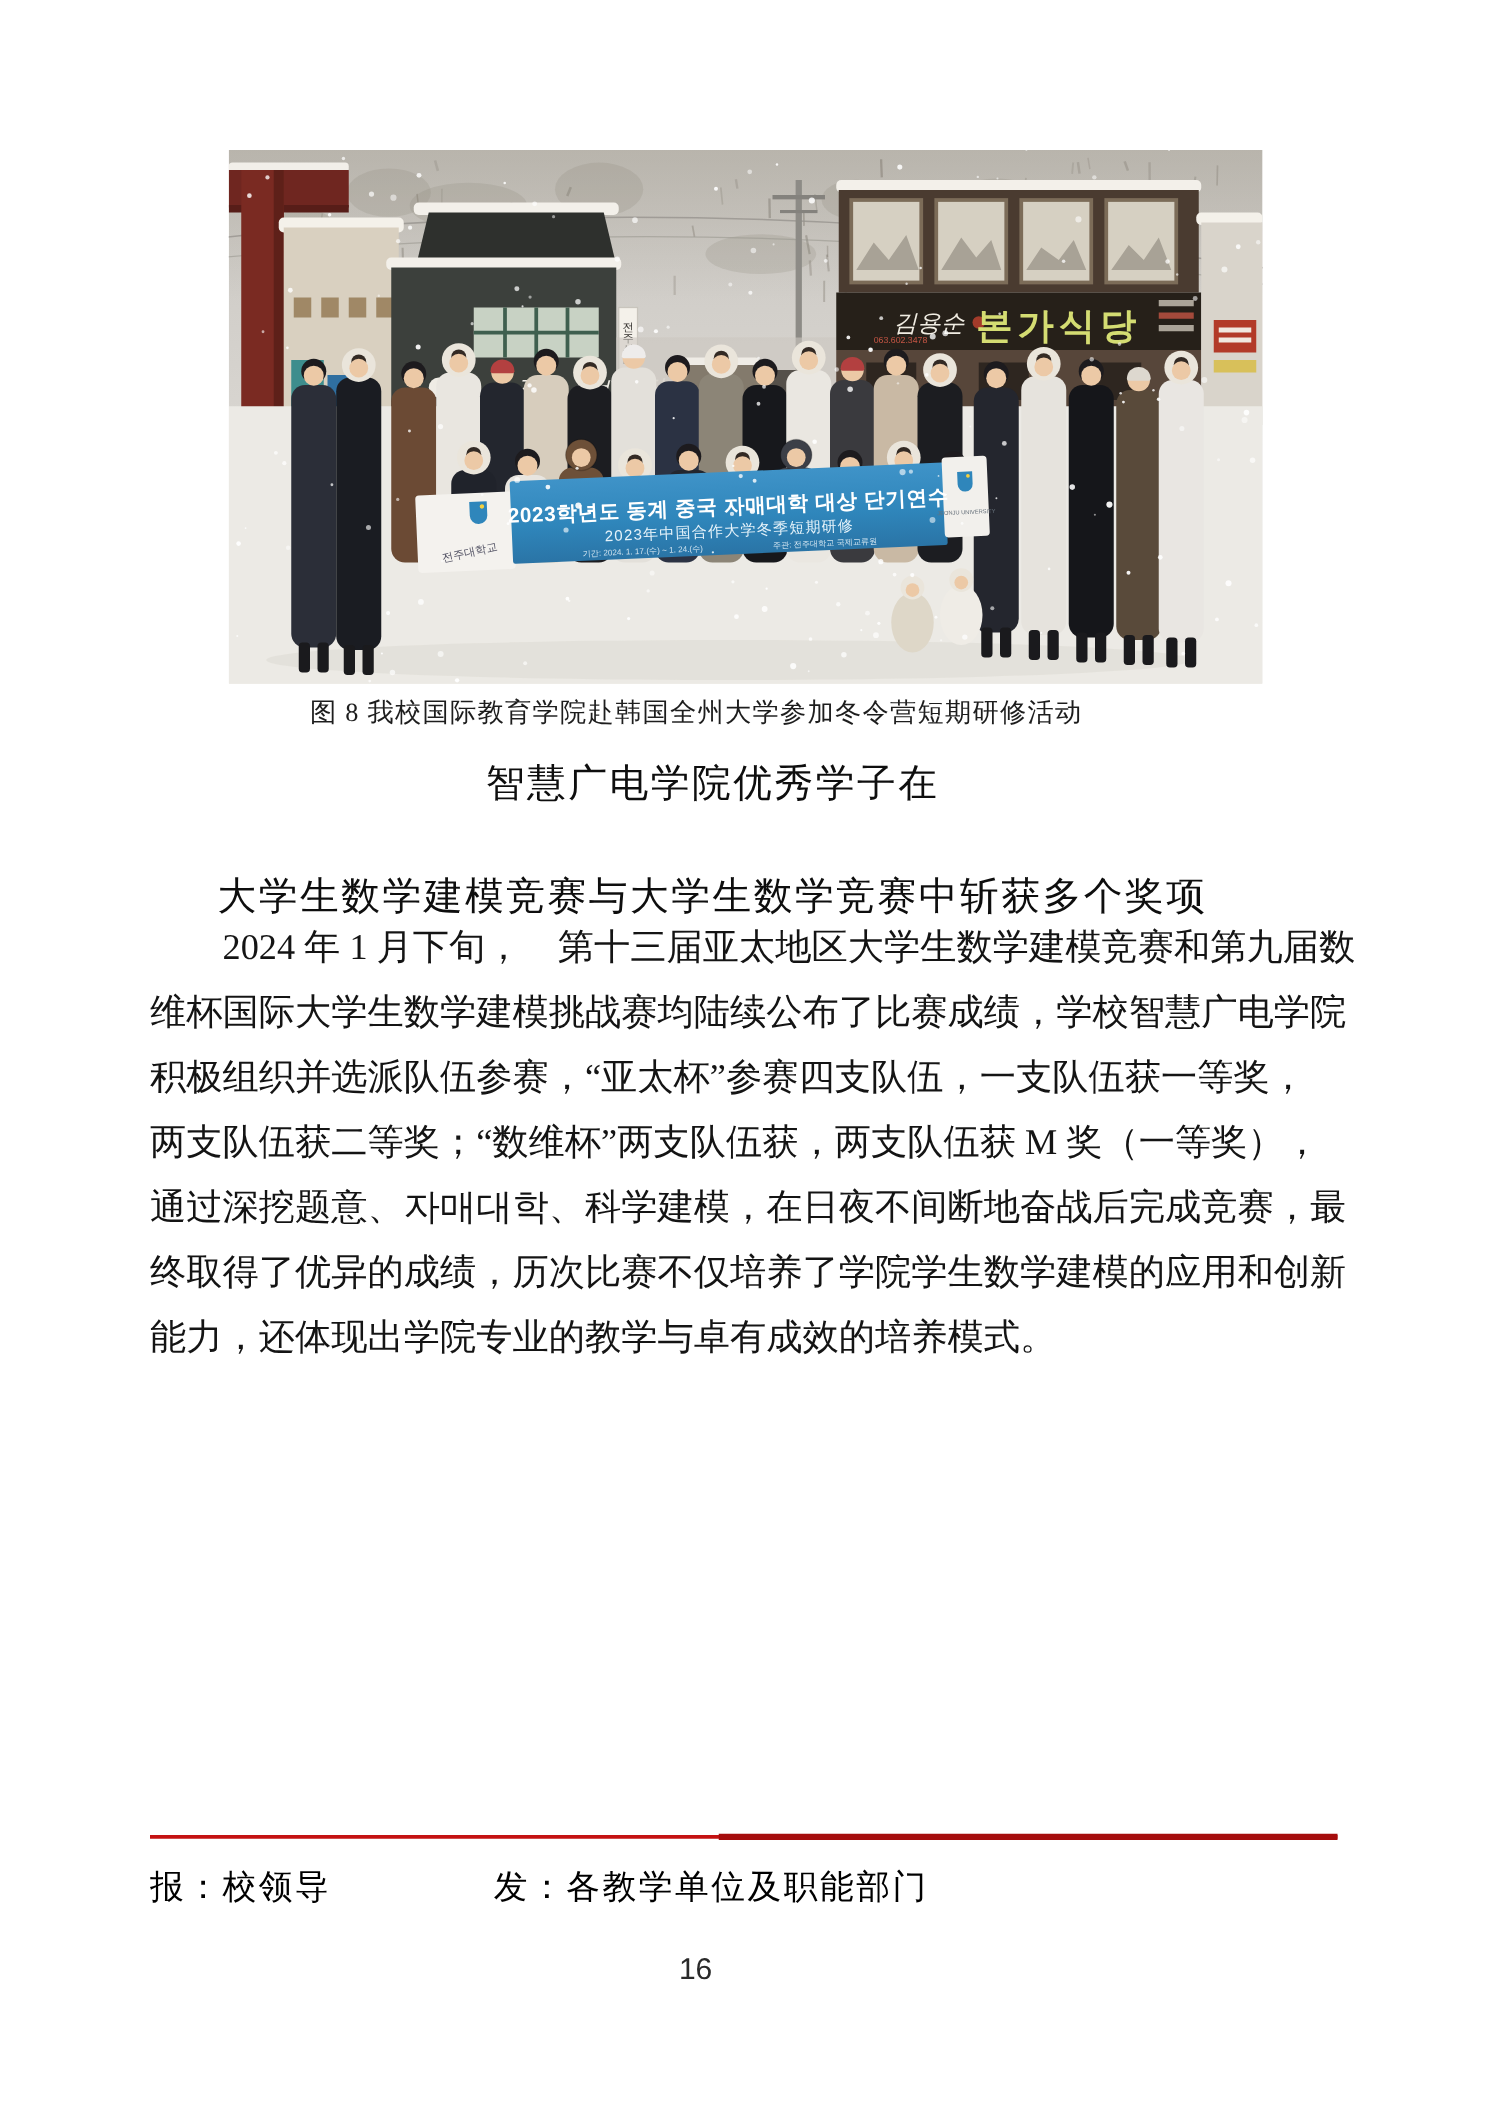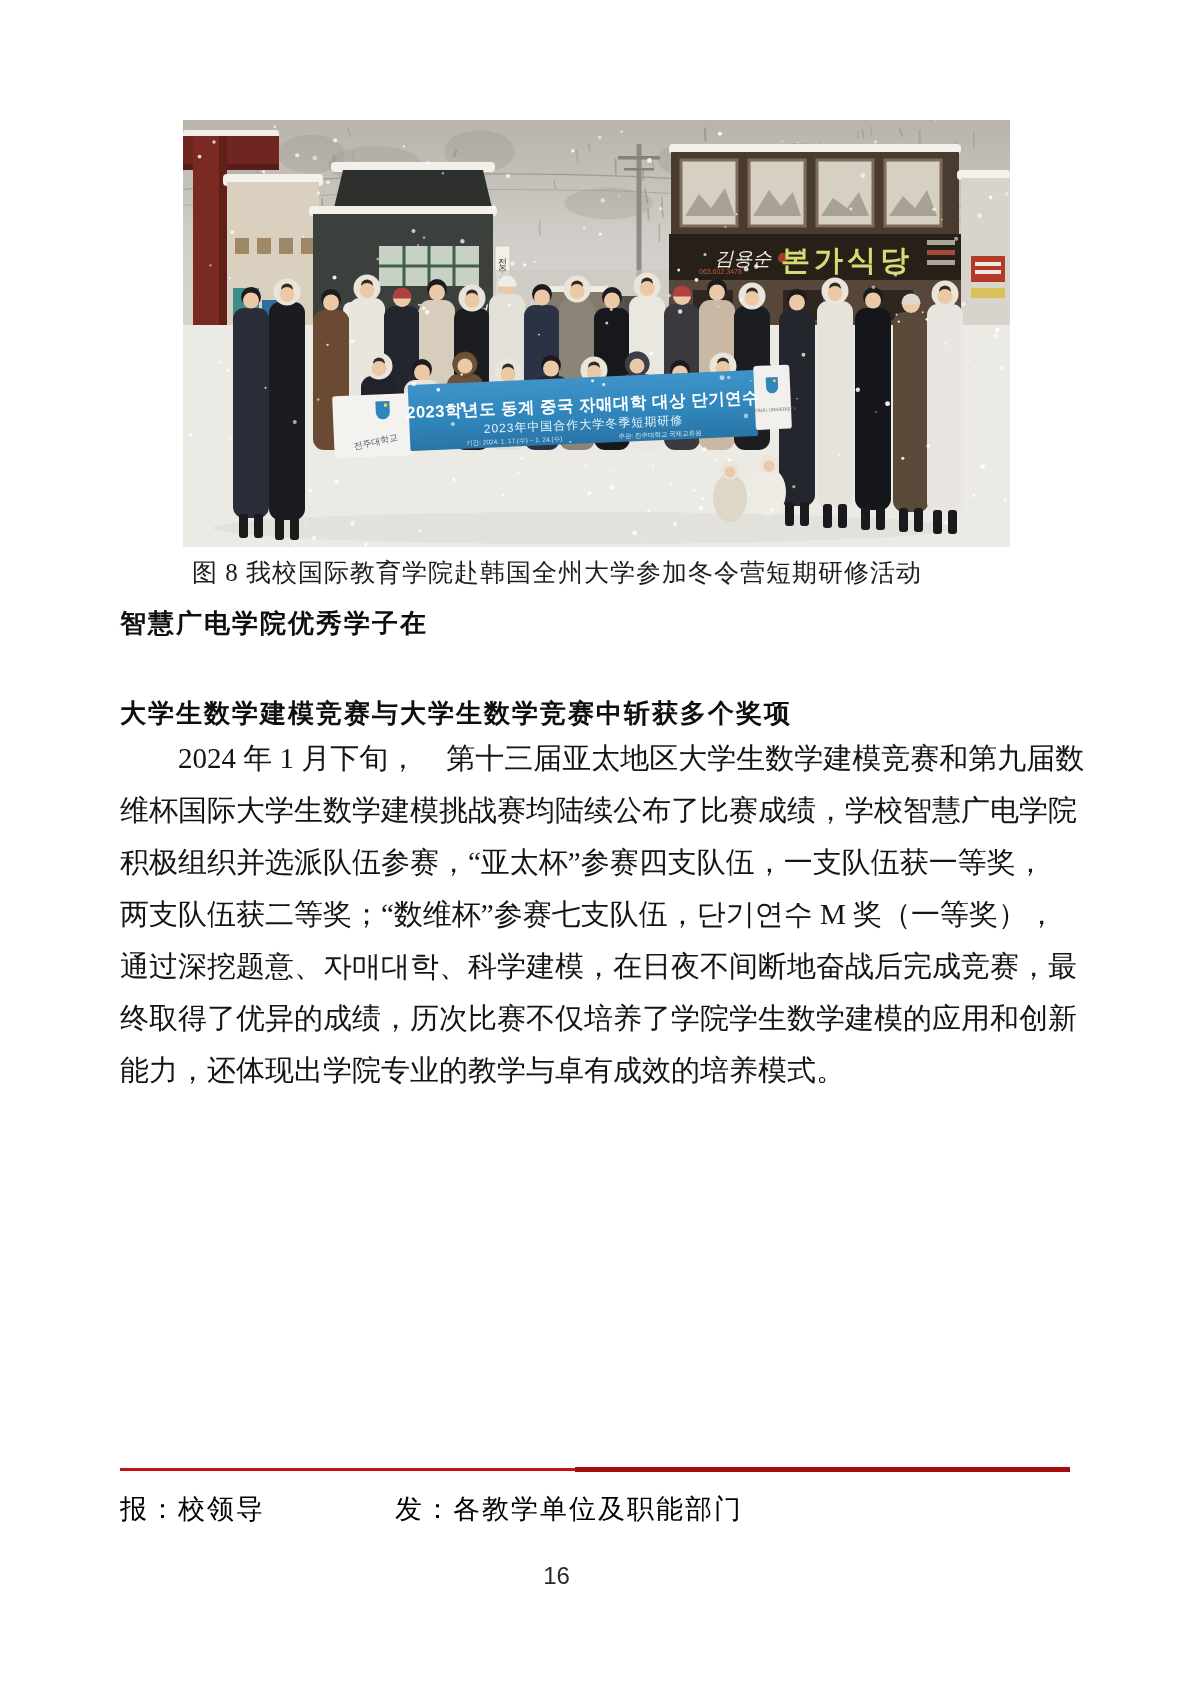--- a/index.html
+++ b/index.html
@@ -4,25 +4,25 @@
 <style>
   html,body { margin:0; padding:0; background:#ffffff; }
   .page {
     position:relative; width:1191px; height:1684px; background:#ffffff;
     font-family:"Liberation Serif","DejaVu Serif",serif; overflow:hidden;
   }
   .photo-wrap { position:absolute; left:183px; top:120px; width:827px; height:427px; }
   .photo-wrap svg { display:block; width:827px; height:427px; }
   .caption {
     position:absolute; left:120px; top:556px; width:874px; text-align:center;
-    font-size:25px; color:#1d1d1d; letter-spacing:1px;
+    font-size:21px; color:#1d1d1d; letter-spacing:1px;
   }
   .h1,.h2 {
-    position:absolute; left:120px; width:900px; text-align:left;
-    font-size:26px; font-weight:bold; color:#0e0e0e; letter-spacing:2px;
+    position:absolute; left:120px; width:900px; text-align:center;
+    font-size:31px; font-weight:normal; color:#0e0e0e; letter-spacing:2px;
   }
   .h1 { top:606px; }
   .h2 { top:696px; }
   .para { position:absolute; left:120px; top:732px; width:892px; font-size:29px; color:#141414; }
   .pline {
     height:52px; line-height:52px; white-space:nowrap;
     text-align:justify; text-align-last:justify; text-justify:inter-ideograph;
   }
   .pline.indent { text-indent:58px; }
   .pline.last { text-align-last:left; }
@@ -554,21 +554,21 @@
 
   <div class="caption">图 8 我校国际教育学院赴韩国全州大学参加冬令营短期研修活动</div>
 
   <div class="h1">智慧广电学院优秀学子在</div>
   <div class="h2">大学生数学建模竞赛与大学生数学竞赛中斩获多个奖项</div>
 
   <div class="para">
     <div class="pline indent">2024 年 1 月下旬，　第十三届亚太地区大学生数学建模竞赛和第九届数</div>
     <div class="pline">维杯国际大学生数学建模挑战赛均陆续公布了比赛成绩，学校智慧广电学院</div>
     <div class="pline">积极组织并选派队伍参赛，“亚太杯”参赛四支队伍，一支队伍获一等奖，</div>
-    <div class="pline">两支队伍获二等奖；“数维杯”参赛七支队伍，단기연수 M 奖（一等奖），</div>
+    <div class="pline">两支队伍获二等奖；“数维杯”两支队伍获，两支队伍获 M 奖（一等奖），</div>
     <div class="pline">通过深挖题意、자매대학、科学建模，在日夜不间断地奋战后完成竞赛，最</div>
     <div class="pline">终取得了优异的成绩，历次比赛不仅培养了学院学生数学建模的应用和创新</div>
     <div class="pline last">能力，还体现出学院专业的教学与卓有成效的培养模式。</div>
   </div>
 
   <div class="rule-thin"></div>
   <div class="rule-thick"></div>
   <div class="footer-label footer-cc">报：校领导</div>
   <div class="footer-label footer-dist">发：各教学单位及职能部门</div>
 

